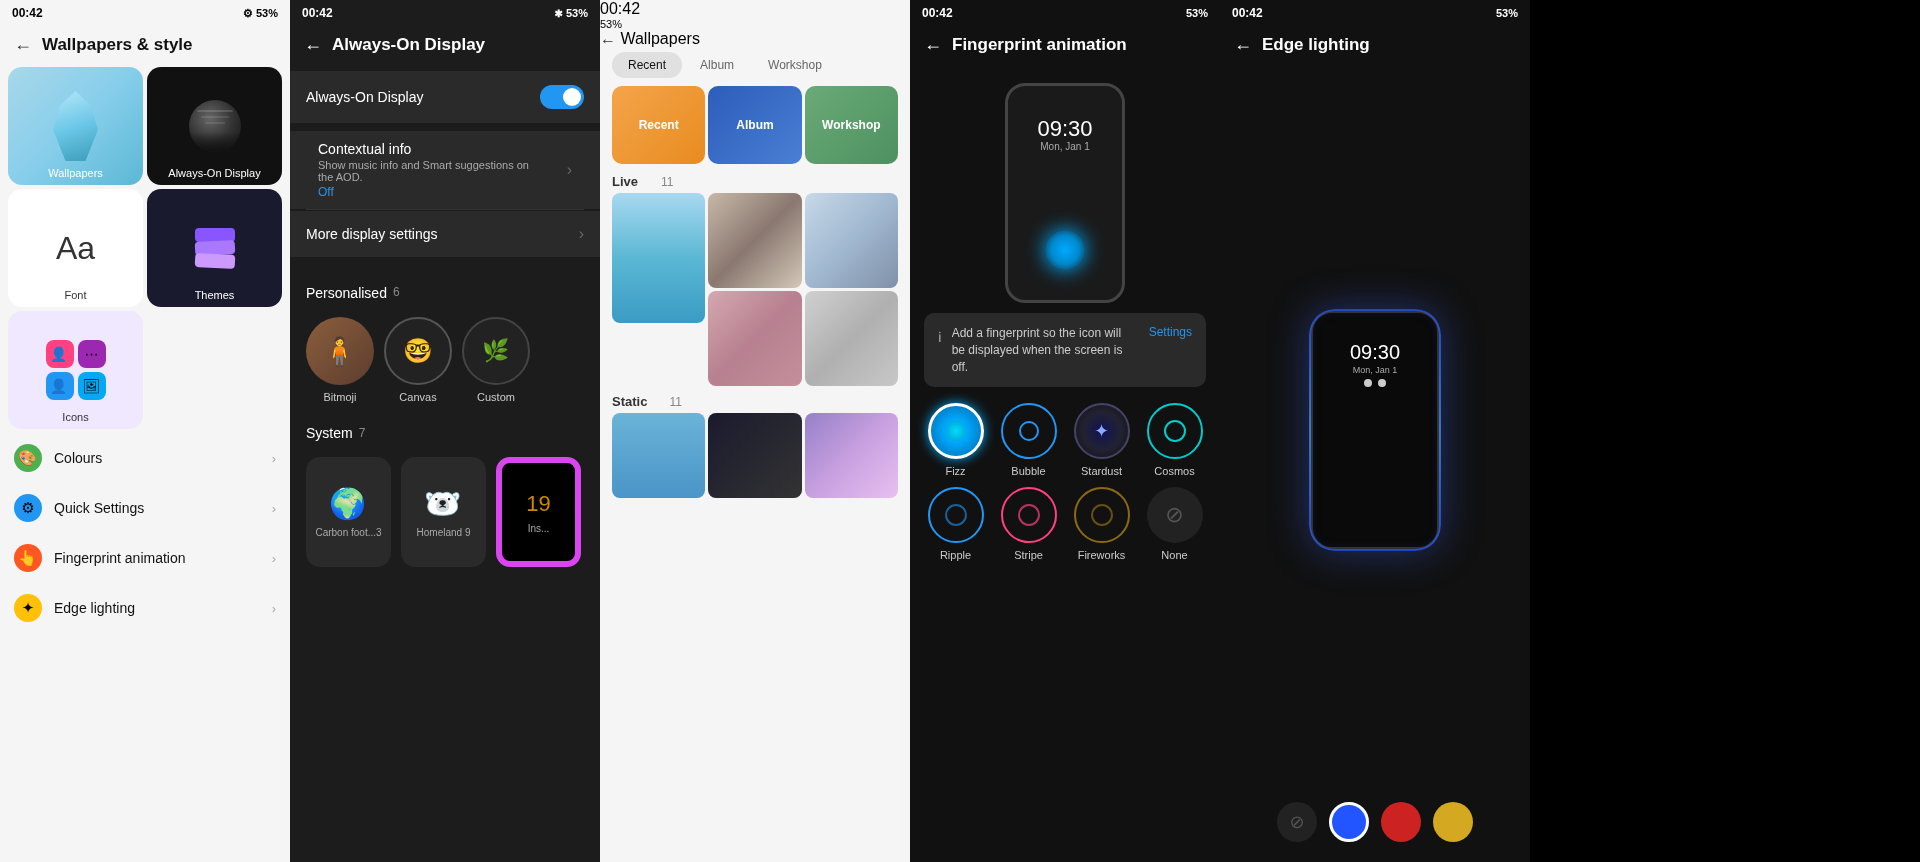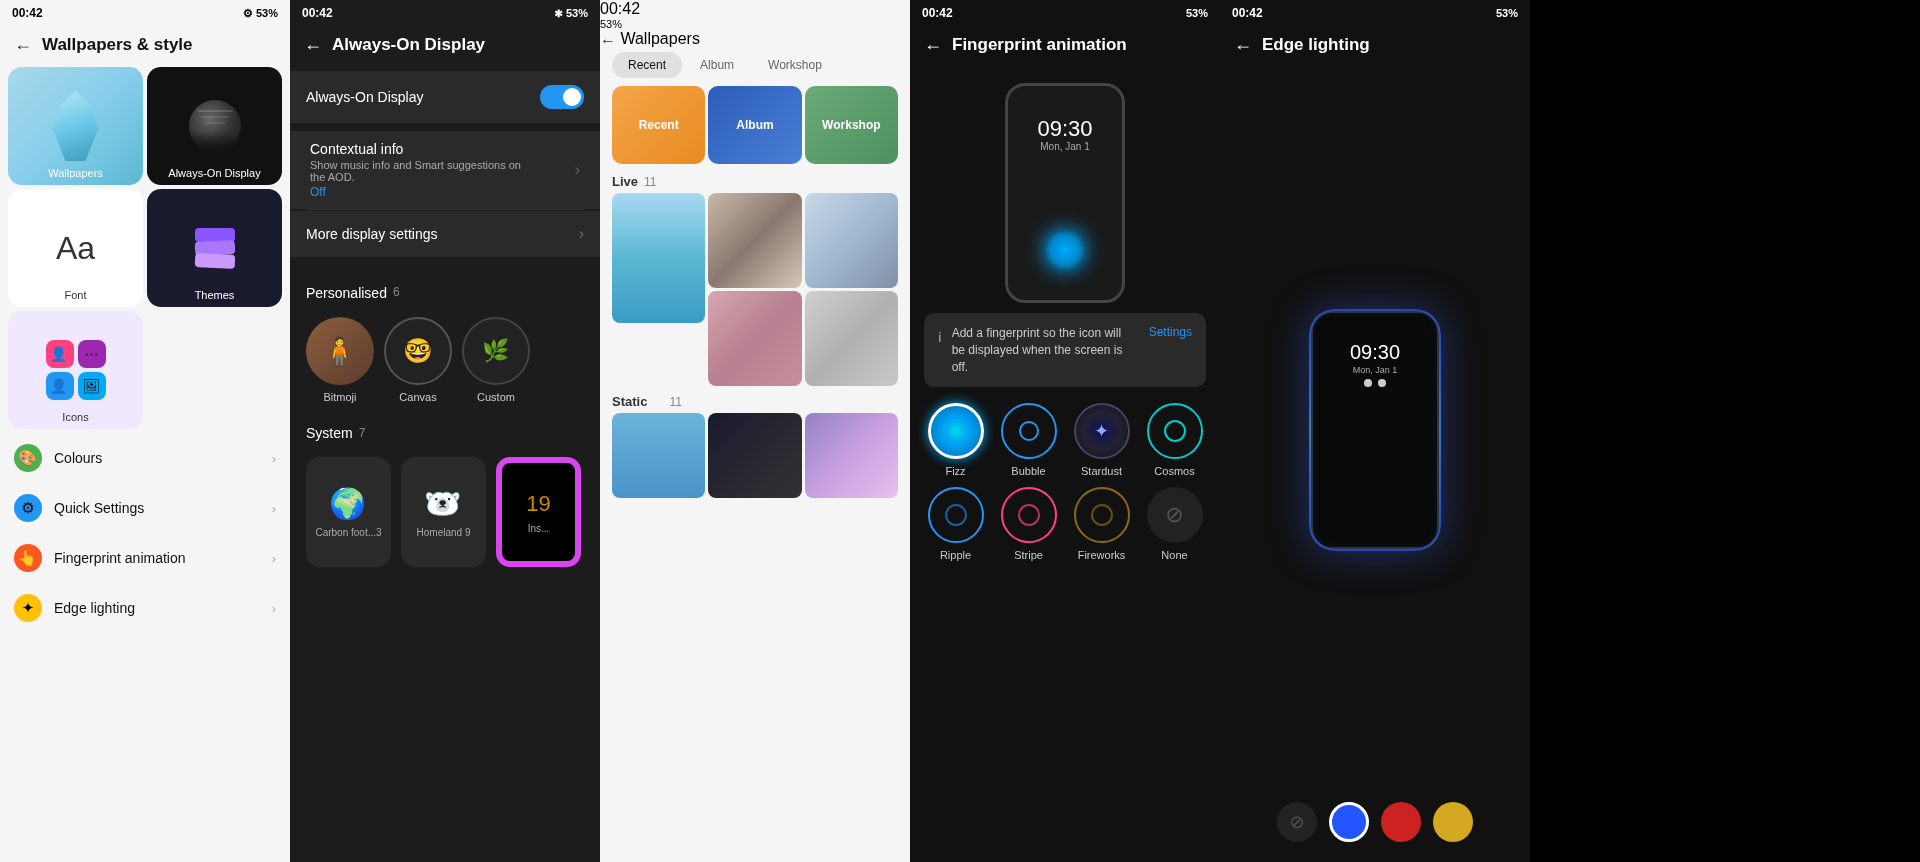--- a/index.html
+++ b/index.html
@@ -223,21 +223,21 @@
       top: 3px;
       width: 18px;
       height: 18px;
       background: #fff;
       border-radius: 50%;
     }
     .contextual-row {
       display: flex;
       align-items: center;
       justify-content: space-between;
-      padding: 10px 20px;
+      padding: 10px 28px;
       background: #2a2a2a;
       cursor: pointer;
     }
     .contextual-text .main { font-size: 14px; color: #fff; font-weight: 500; }
     .contextual-text .sub { font-size: 11px; color: #aaa; margin-top: 2px; max-width: 220px; }
     .contextual-text .status { font-size: 12px; color: #2196F3; margin-top: 2px; }
     .section-divider { height: 1px; background: #333; margin: 0 16px; }
     .more-settings-row {
       display: flex;
       align-items: center;
@@ -351,21 +351,21 @@
       cursor: pointer;
     }
     .wp-recent { background: linear-gradient(135deg, #f4a44a, #e88c20); }
     .wp-album { background: linear-gradient(135deg, #2c5dba, #4a7fd4); }
     .wp-workshop { background: linear-gradient(135deg, #6aaa78, #4e9060); }
     .wp-thumb-label { color: #fff; font-size: 12px; font-weight: 600; }
     .live-section {
       padding: 6px 12px 2px;
       display: flex;
       align-items: center;
-      gap: 2px;
+      gap: 19px;
     }
     .wp-grid {
       display: grid;
       grid-template-columns: 1fr 1fr 1fr;
       gap: 3px;
       padding: 2px 12px;
     }
     .wp-cell {
       border-radius: 8px;
       overflow: hidden;

